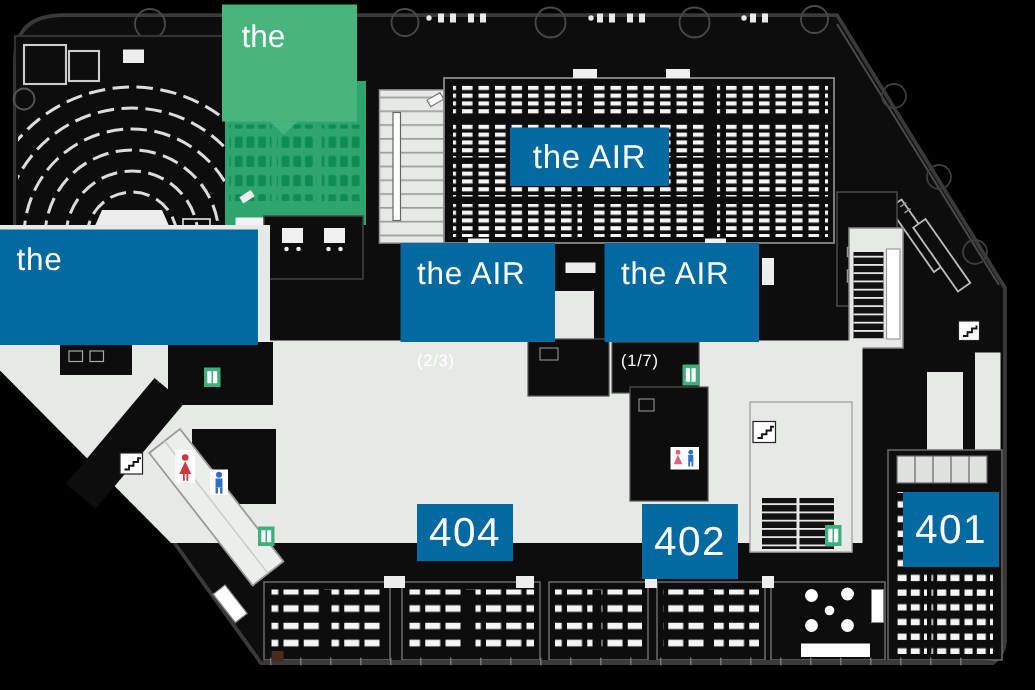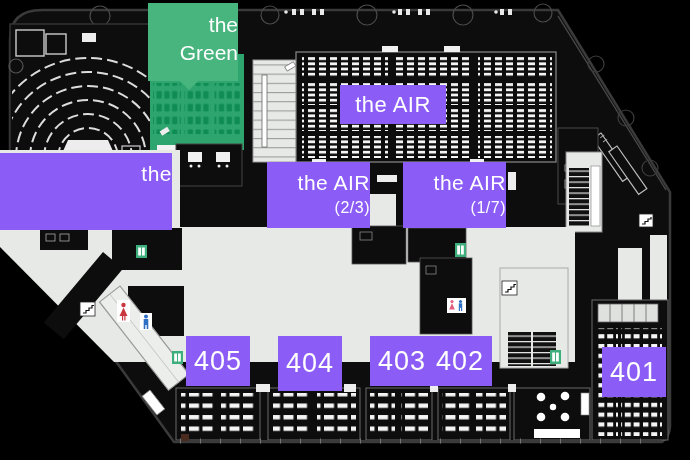--- a/index.html
+++ b/index.html
@@ -1,40 +1,40 @@
 <!DOCTYPE html>
 <html><head>
 <meta charset="utf-8">
 <style>
   html,body{margin:0;padding:0;background:#000;}
   #stage{position:relative;width:690px;height:460px;background:#000;overflow:hidden;
          font-family:"Liberation Sans", sans-serif;}
   #plan{position:absolute;left:0;top:0;}
-  .lbl{position:absolute;background:#8b5cf6;color:#FFFFFF;box-sizing:border-box;
+  .lbl{position:absolute;background:#0369a1;color:#FFFFFF;box-sizing:border-box;
        font-family:"Liberation Sans", sans-serif;}
-  .lbl .l1,.lbl .l2{display:block;text-align:right;}
+  .lbl .l1,.lbl .l2{display:block;}
   .name-lbl{padding:7px 0 0 11px;font-size:21px;line-height:1.32;letter-spacing:.5px;}
-  .name-lbl .sub{font-size:16px;}
+  .name-lbl .sub{font-size:11px;margin-top:37px;}
   .num-lbl{display:flex;align-items:center;justify-content:center;
            font-size:27px;letter-spacing:1px;}
   #lbl-green{left:148px;top:3px;width:90px;height:78px;background:#48B57E;
              padding:8px 0 0 13px;font-size:21px;line-height:1.35;}
   #green-tail{position:absolute;left:32px;bottom:-9px;width:0;height:0;
               border-left:9px solid transparent;border-right:9px solid transparent;
               border-top:9px solid #48B57E;}
   #lbl-air{left:340px;top:85px;width:106px;height:39px;display:flex;align-items:center;
            justify-content:center;font-size:22px;letter-spacing:.5px;}
   #lbl-air23{left:267px;top:162px;width:103px;height:66px;}
   #lbl-air13{left:403px;top:162px;width:103px;height:66px;}
   #lbl-amp{left:0;top:153px;width:172px;height:77px;}
   #lbl-405{left:186px;top:336px;width:64px;height:50px;}
-  #lbl-404{left:278px;top:336px;width:64px;height:55px;}
+  #lbl-404{left:278px;top:336px;width:64px;height:38px;}
   #lbl-403{left:370px;top:336px;width:64px;height:50px;}
   #lbl-402{left:428px;top:336px;width:64px;height:50px;}
-  #lbl-401{left:602px;top:347px;width:64px;height:50px;}
+  #lbl-401{left:602px;top:328px;width:64px;height:50px;}
 </style>
 </head>
 <body>
 
 <div id="stage">
 
 <svg id="plan" width="690" height="460" viewBox="0 0 690 460">
   <defs>
     <pattern id="pAir" width="11" height="5.2" patternUnits="userSpaceOnUse">
           <rect width="7" height="2.8" fill="#F5F5F5"></rect>
@@ -347,21 +347,20 @@
 
   <g>
     <line x1="176" y1="441" x2="658" y2="441" stroke="#3A3A3A" stroke-width="2"></line>
     <line x1="180" y1="441" x2="650" y2="441" stroke="#777777" stroke-width="5" stroke-dasharray="1 19"></line>
     <rect x="181" y="434" width="8" height="7" fill="#4A2B20"></rect>
   </g>
 </svg>
 
   <div class="lbl" id="lbl-green">
     <span class="l1">the</span>
-    <span class="l2">Green</span>
     <span id="green-tail"></span>
   </div>
 
   <div class="lbl" id="lbl-air">
     <span>the AIR</span>
   </div>
 
   <div class="lbl name-lbl" id="lbl-air23">
     <span class="l1">the AIR</span>
     <span class="l2 sub">(2/3)</span>
@@ -369,18 +368,16 @@
 
   <div class="lbl name-lbl" id="lbl-air13">
     <span class="l1">the AIR</span>
     <span class="l2 sub">(1/7)</span>
   </div>
 
   <div class="lbl name-lbl" id="lbl-amp">
     <span class="l1">the</span>
   </div>
 
-  <div class="lbl num-lbl" id="lbl-405">405</div>
   <div class="lbl num-lbl" id="lbl-404">404</div>
-  <div class="lbl num-lbl" id="lbl-403">403</div>
   <div class="lbl num-lbl" id="lbl-402">402</div>
   <div class="lbl num-lbl" id="lbl-401">401</div>
 </div>
 
 </body></html>

